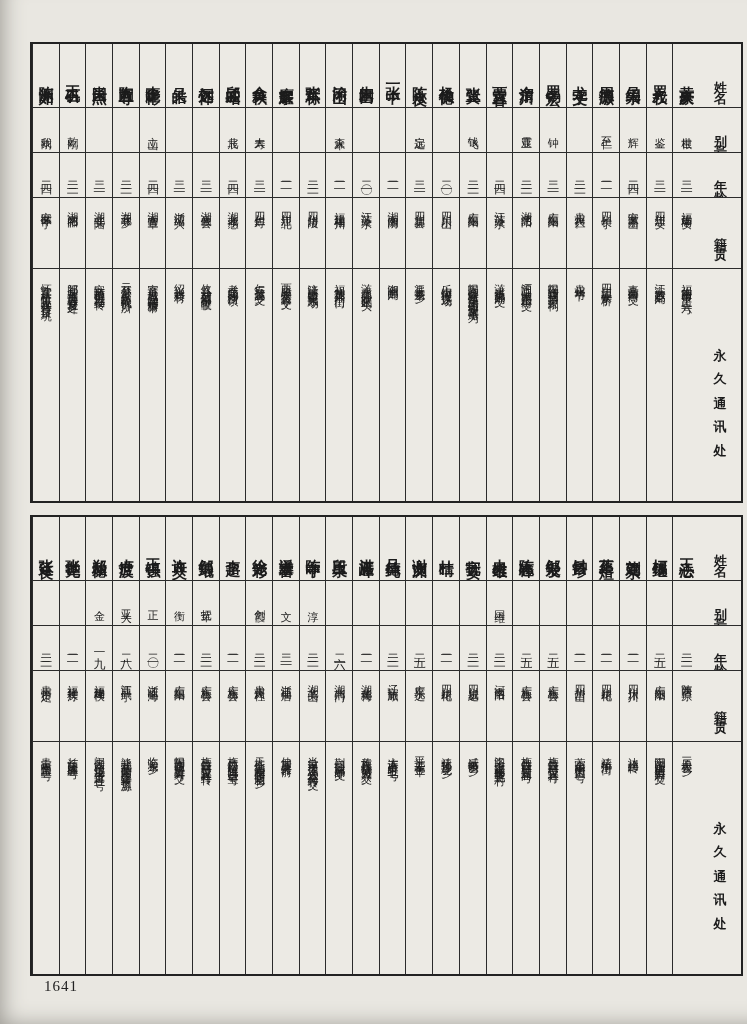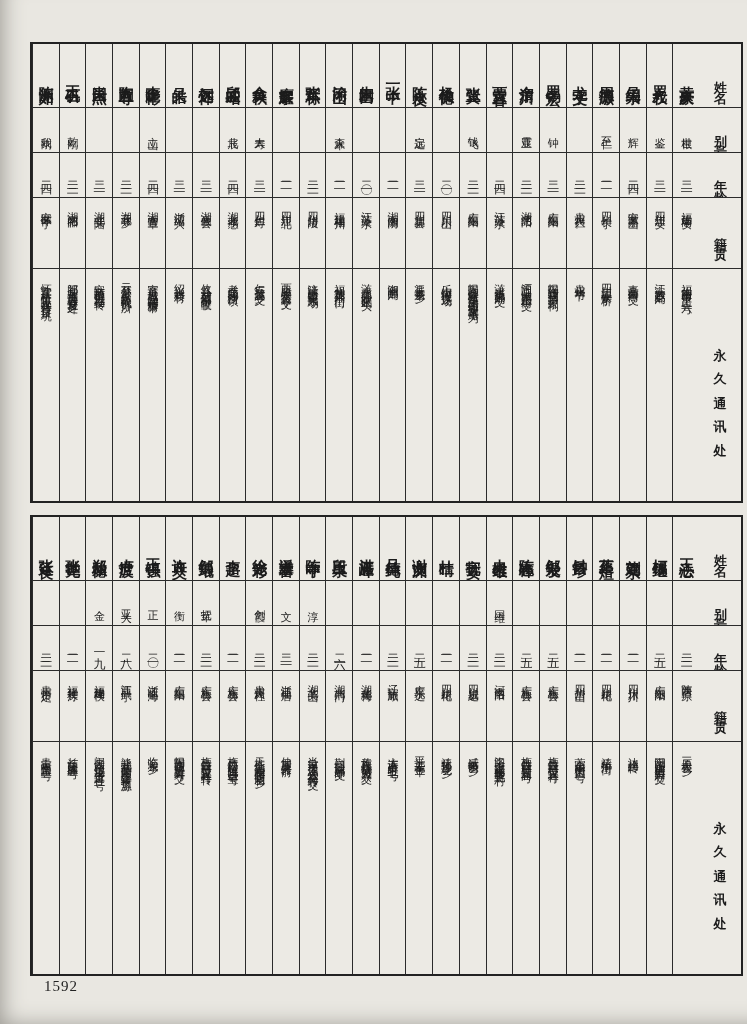--- a/index.html
+++ b/index.html
@@ -440,14 +440,14 @@
   </div>
       <div class="col">
     <div class="cell c-name">张廷良</div>
     <div class="cell c-alias"></div>
     <div class="cell c-age">二三</div>
     <div class="cell c-origin">贵州贵定</div>
     <div class="cell c-addr">贵定中南路二三号</div>
   </div>
     </section>
 
-  <div class="page-number">1592</div>
+  <div class="page-number">1641</div>
 </div>
 
 </body></html>

